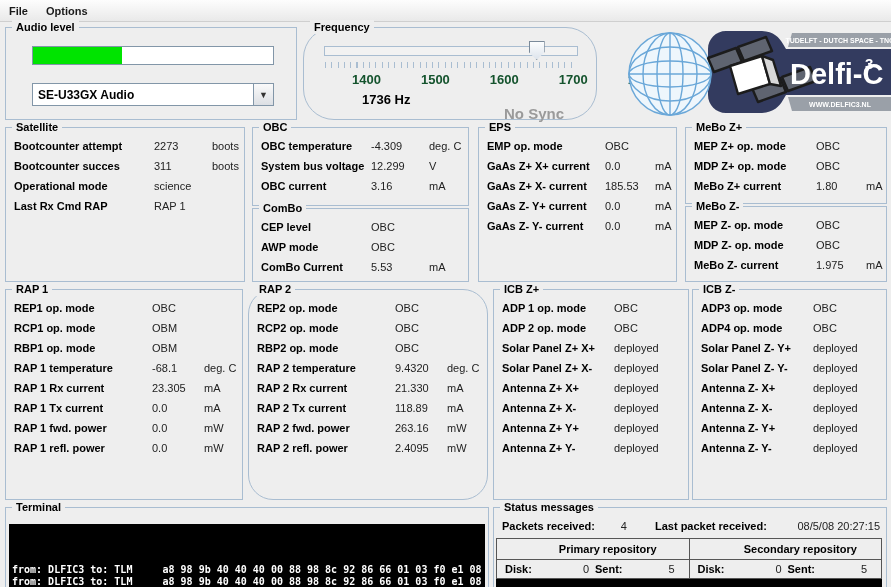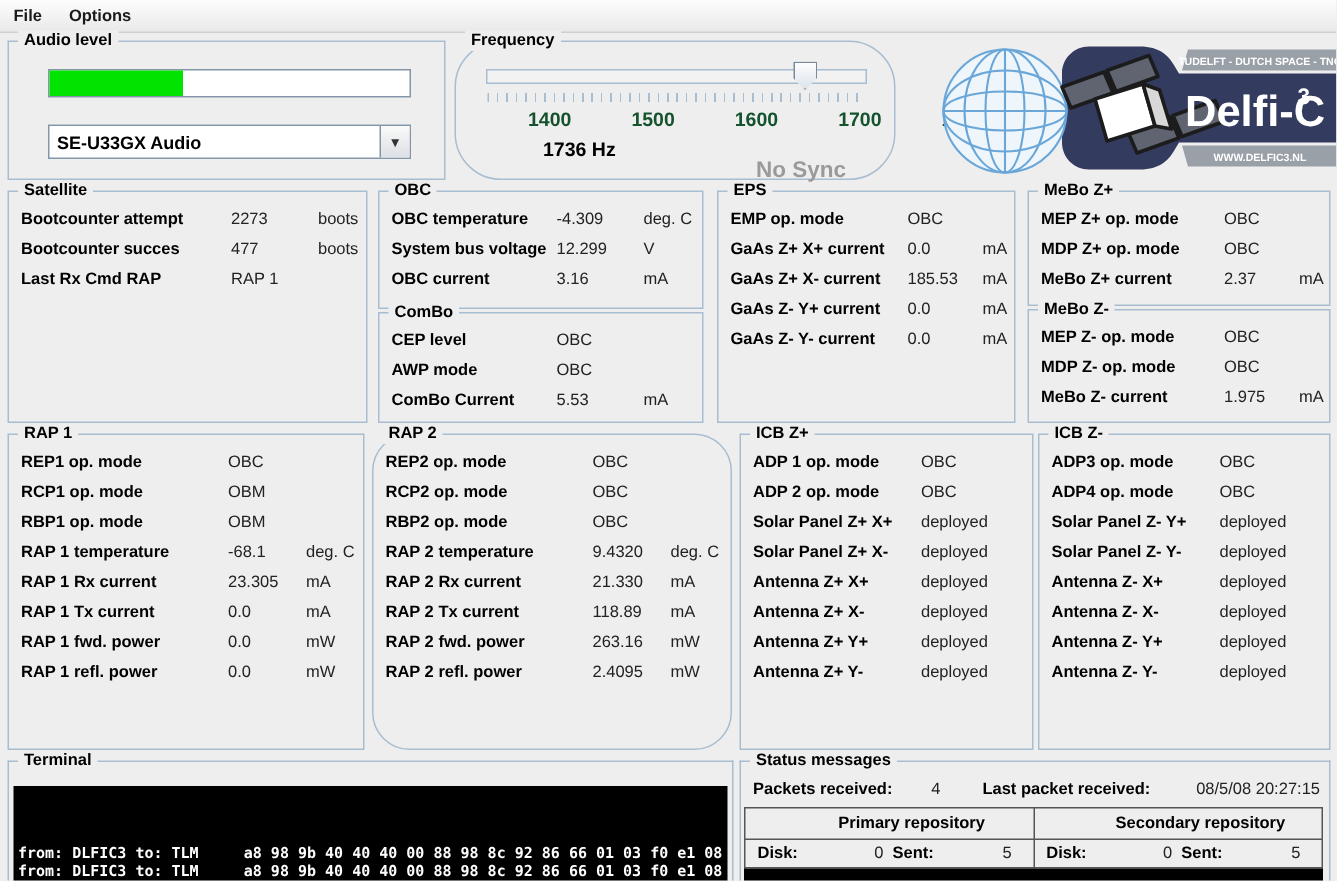--- a/index.html
+++ b/index.html
@@ -215,22 +215,27 @@
   <div class="ptitle">Satellite</div>
   <div class="rows">
 
       <div class="trow">
       <span class="lbl">Bootcounter attempt</span>
       <span class="val">2273</span>
       <span class="unit">boots</span>
     </div>
       <div class="trow">
       <span class="lbl">Bootcounter succes</span>
-      <span class="val">477</span>
+      <span class="val">311</span>
       <span class="unit">boots</span>
+    </div>
+      <div class="trow">
+      <span class="lbl">Operational mode</span>
+      <span class="val">science</span>
+      <span class="unit"></span>
     </div>
       <div class="trow">
       <span class="lbl">Last Rx Cmd RAP</span>
       <span class="val">RAP 1</span>
       <span class="unit"></span>
     </div>
     </div>
 </div>
 
 <div class="panel p-obc">
@@ -318,21 +323,21 @@
       <span class="val">OBC</span>
       <span class="unit"></span>
     </div>
       <div class="trow">
       <span class="lbl">MDP Z+ op. mode</span>
       <span class="val">OBC</span>
       <span class="unit"></span>
     </div>
       <div class="trow">
       <span class="lbl">MeBo Z+ current</span>
-      <span class="val">2.37</span>
+      <span class="val">1.80</span>
       <span class="unit">mA</span>
     </div>
     </div>
 </div>
 
 <div class="panel p-mebozm">
   <div class="ptitle">MeBo Z-</div>
   <div class="rows">
 
   <div class="trow">

